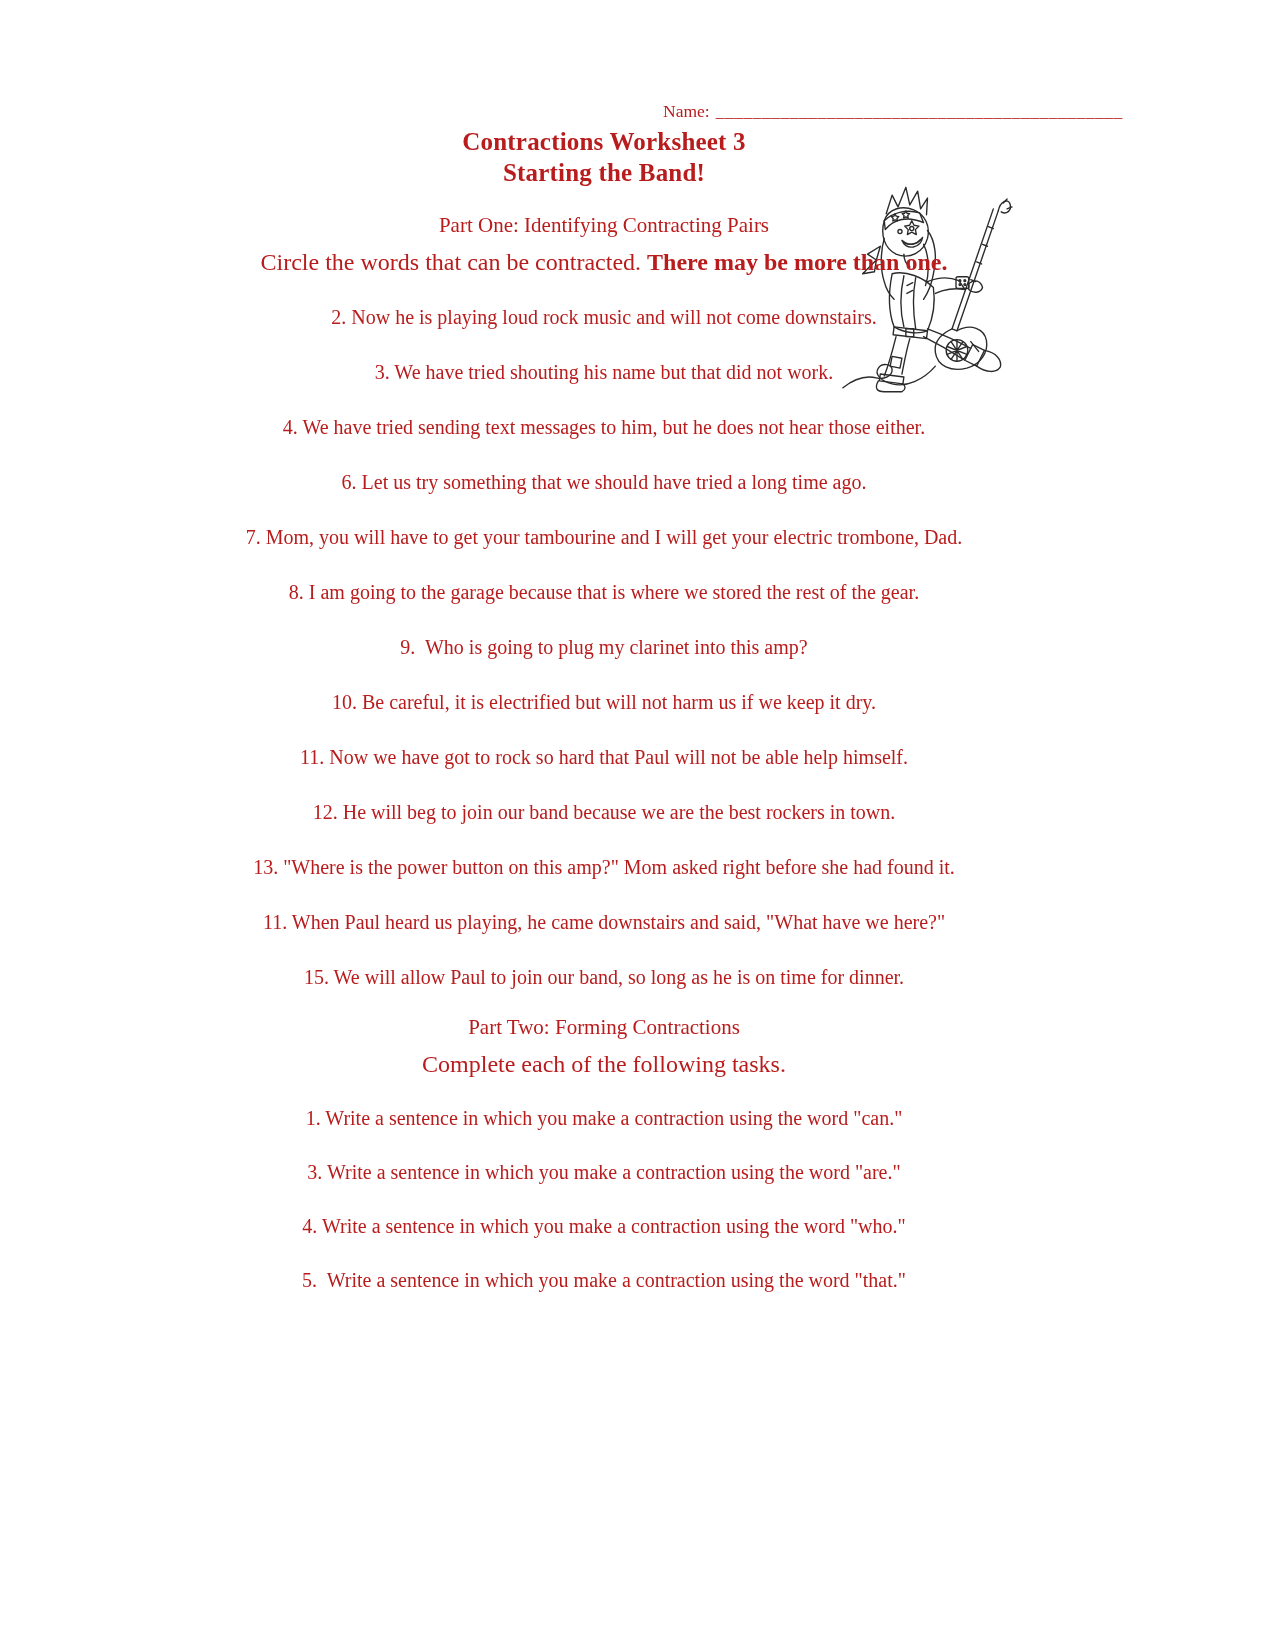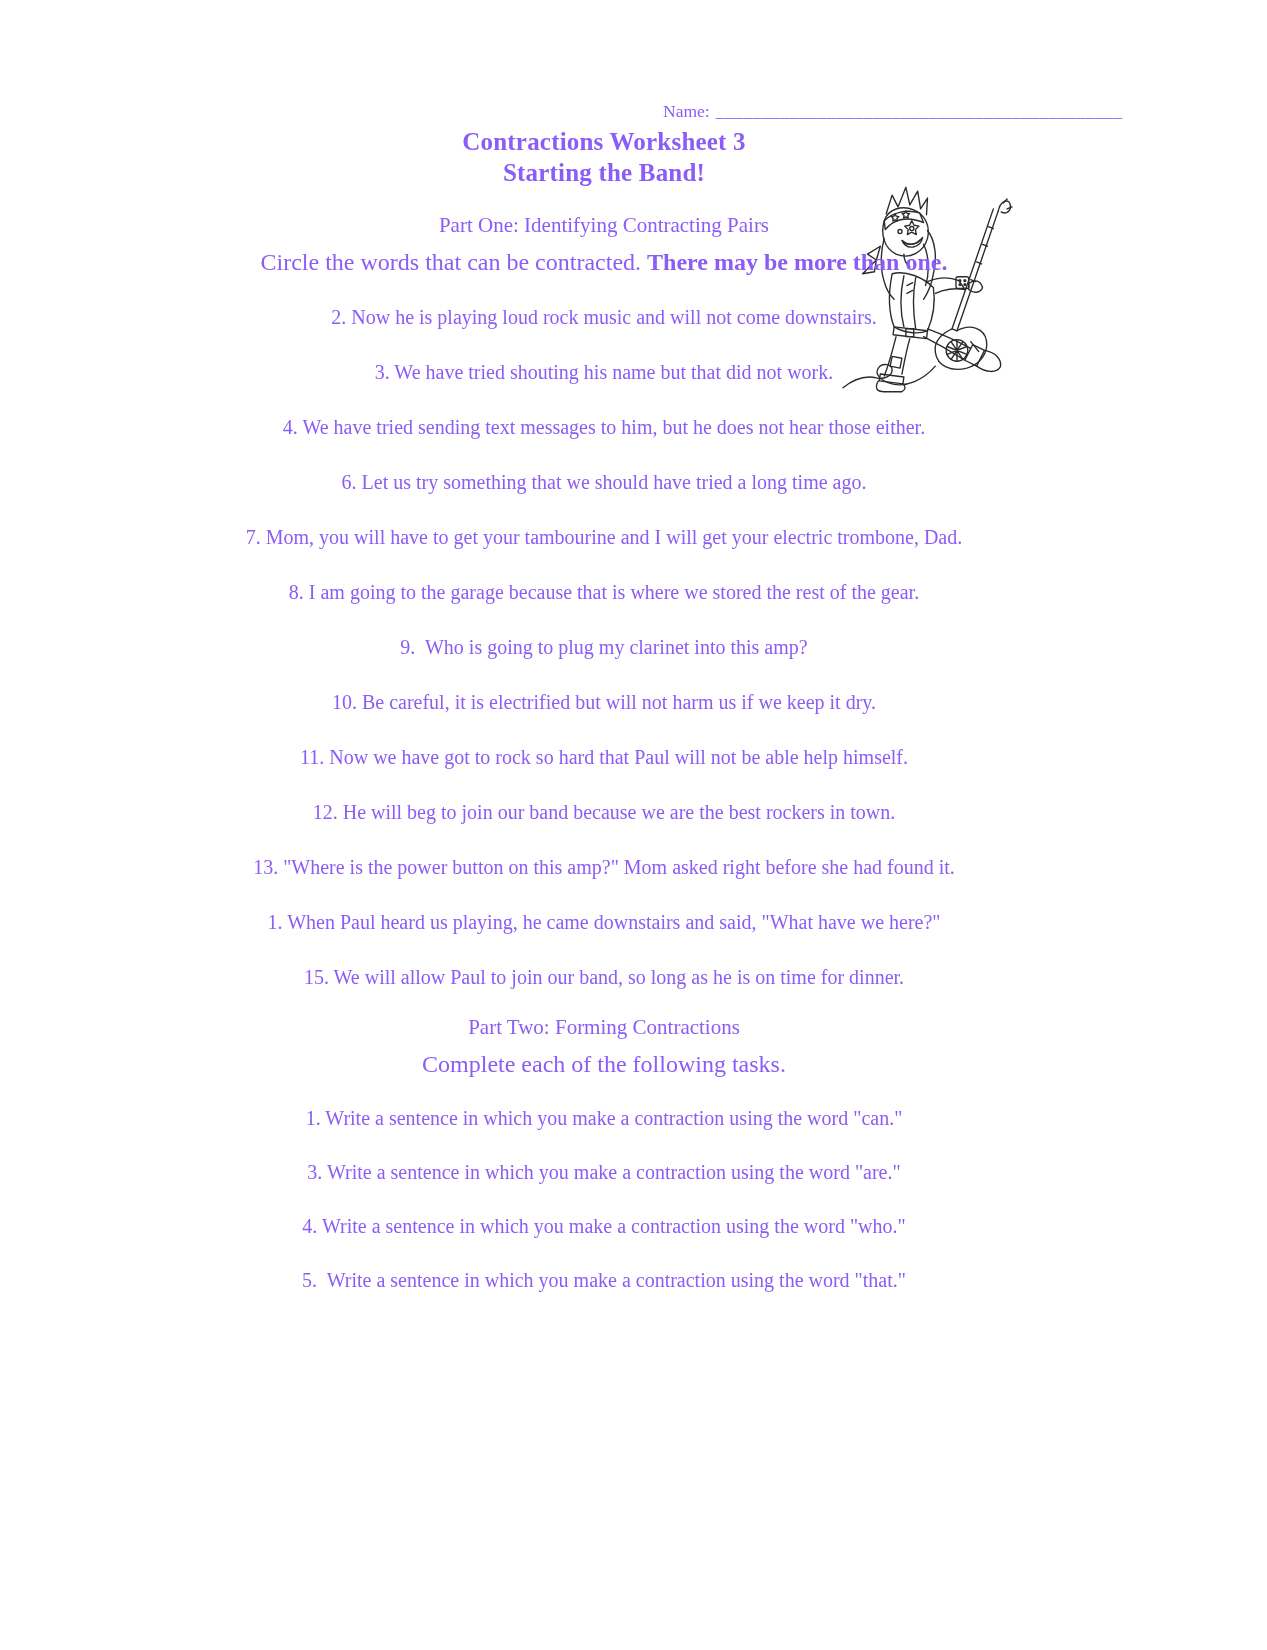--- a/index.html
+++ b/index.html
@@ -1,20 +1,20 @@
 <!DOCTYPE html>
 <html><head>
 <meta charset="utf-8">
 <style>
   html, body { margin:0; padding:0; background:#ffffff; }
   .page {
     position:relative;
     width:1267px; height:1650px;
     background:#ffffff;
-    color:#8b5cf6;
+    color:#b91c1c;
     font-family:"Liberation Serif", serif;
     overflow:hidden;
   }
   .name-row {
     position:absolute; left:663px; top:101px;
     font-size:17.5px; white-space:nowrap;
   }
   .name-label { margin-right:6px; }
   .name-blank { letter-spacing:0.5px; }
   .content {
@@ -128,21 +128,21 @@
     <p class="sentence">3. We have tried shouting his name but that did not work.</p>
     <p class="sentence">4. We have tried sending text messages to him, but he does not hear those either.</p>
     <p class="sentence">6. Let us try something that we should have tried a long time ago.</p>
     <p class="sentence">7. Mom, you will have to get your tambourine and I will get your electric trombone, Dad.</p>
     <p class="sentence">8. I am going to the garage because that is where we stored the rest of the gear.</p>
     <p class="sentence">9.  Who is going to plug my clarinet into this amp?</p>
     <p class="sentence">10. Be careful, it is electrified but will not harm us if we keep it dry.</p>
     <p class="sentence">11. Now we have got to rock so hard that Paul will not be able help himself.</p>
     <p class="sentence">12. He will beg to join our band because we are the best rockers in town.</p>
     <p class="sentence">13. "Where is the power button on this amp?" Mom asked right before she had found it.</p>
-    <p class="sentence">1. When Paul heard us playing, he came downstairs and said, "What have we here?"</p>
+    <p class="sentence">11. When Paul heard us playing, he came downstairs and said, "What have we here?"</p>
     <p class="sentence">15. We will allow Paul to join our band, so long as he is on time for dinner.</p>
 
     <h2 class="part-heading part-two-heading">Part Two: Forming Contractions</h2>
     <p class="instructions">Complete each of the following tasks.</p>
 
     <p class="sentence task">1. Write a sentence in which you make a contraction using the word "can."</p>
     <p class="sentence task">3. Write a sentence in which you make a contraction using the word "are."</p>
     <p class="sentence task">4. Write a sentence in which you make a contraction using the word "who."</p>
     <p class="sentence task">5.  Write a sentence in which you make a contraction using the word "that."</p>
   </div>

